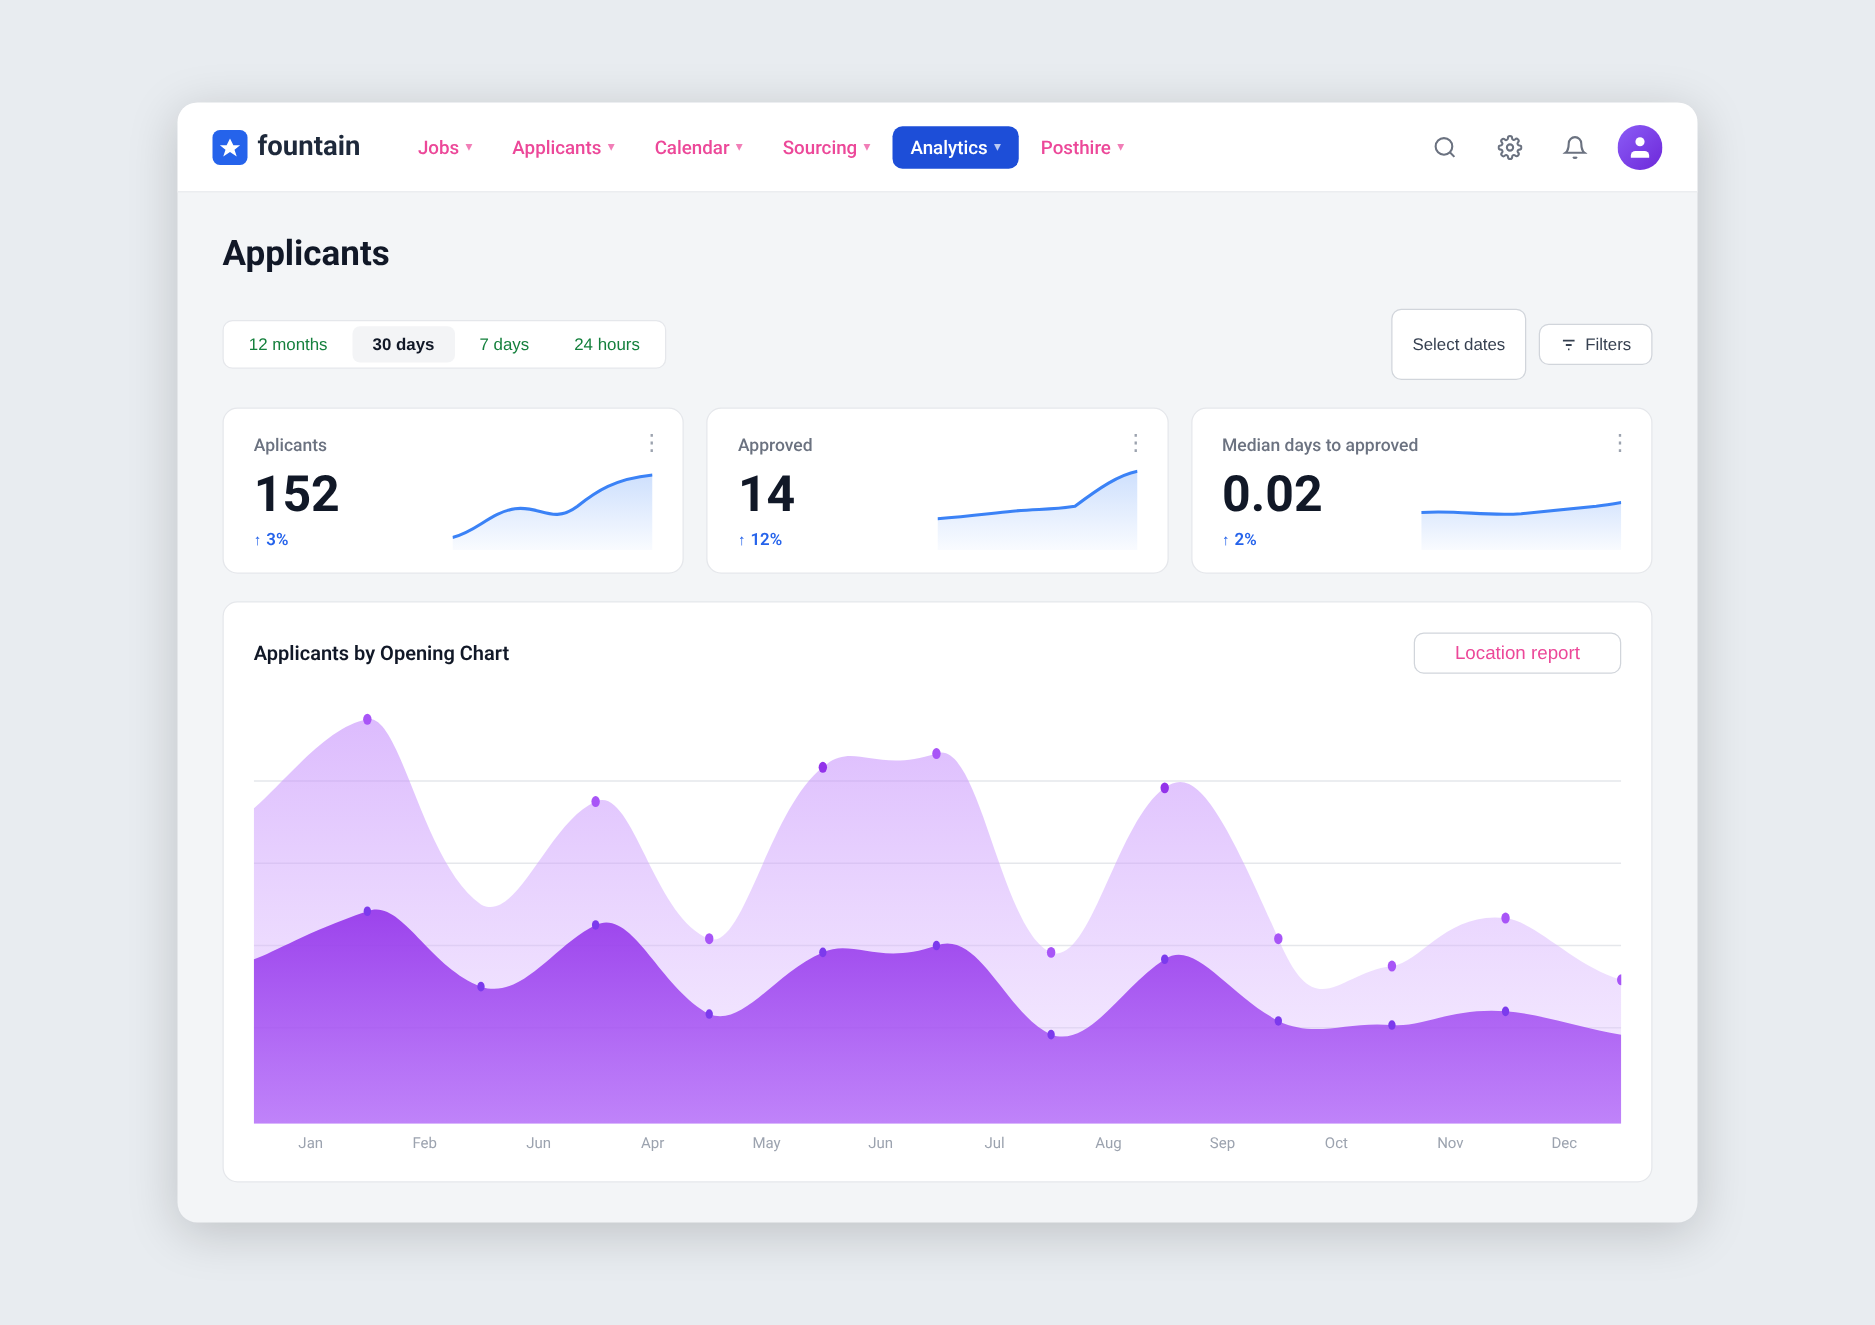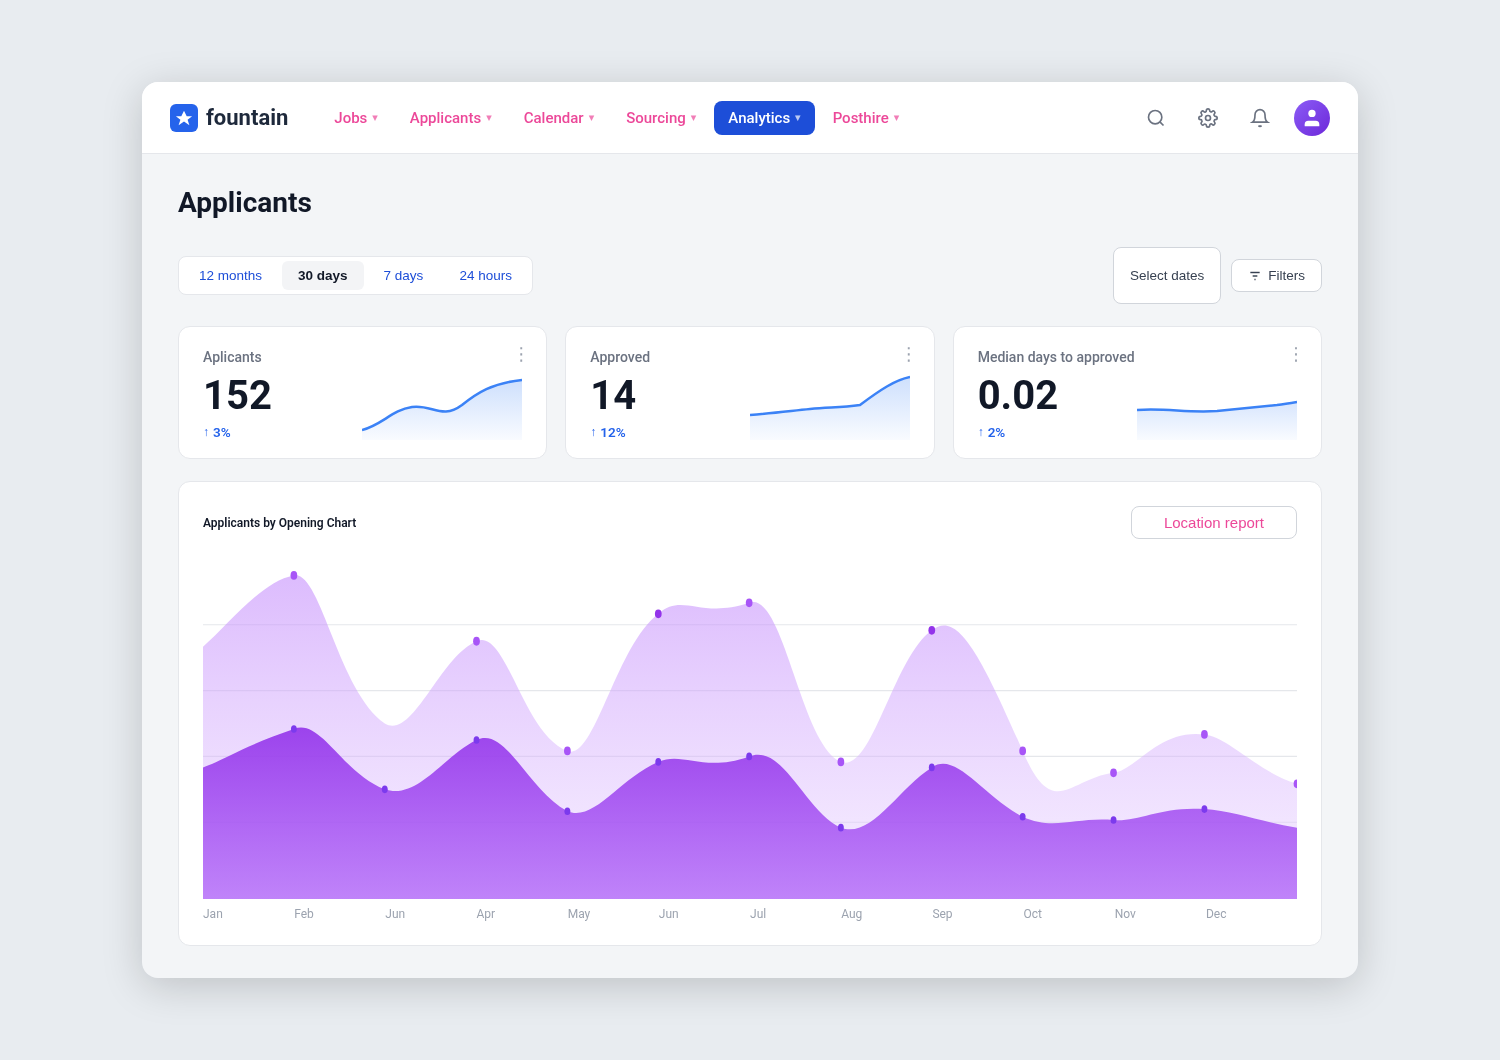--- a/index.html
+++ b/index.html
@@ -172,21 +172,21 @@
       background: #fff;
       border: 1.5px solid #e5e7eb;
       border-radius: 8px;
       padding: 4px;
     }
     .time-btn {
       padding: 7px 16px;
       border-radius: 6px;
       font-size: 13.5px;
       font-weight: 500;
-      color: #1d4ed8;
+      color: #15803d;
       cursor: pointer;
       border: none;
       background: transparent;
     }
     .time-btn.active {
       background: #f3f4f6;
       color: #111827;
       font-weight: 600;
     }
     .right-filters {
@@ -280,21 +280,21 @@
       border: 1px solid #e5e7eb;
       padding: 24px;
     }
     .chart-header {
       display: flex;
       align-items: center;
       justify-content: space-between;
       margin-bottom: 20px;
     }
     .chart-title {
-      font-size: 12px;
+      font-size: 16px;
       font-weight: 600;
       color: #111827;
     }
     .btn-location {
       padding: 7px 32px;
       border: 1.5px solid #d1d5db;
       border-radius: 8px;
       background: #fff;
       font-size: 15px;
       font-weight: 500;
@@ -310,21 +310,21 @@
       width: 100%;
       height: 100%;
     }
     .x-labels {
       display: flex;
       justify-content: space-between;
       padding: 8px 0 0;
       font-size: 12px;
       color: #9ca3af;
     }
-    .x-label { flex: 1; }
+    .x-label { flex: 1; text-align: center; }
   </style>
 </head>
 <body>
 
 <div class="window">
 
   <nav class="navbar">
     <div class="logo">
       <div class="logo-icon">
         <svg viewBox="0 0 20 20" fill="white">

